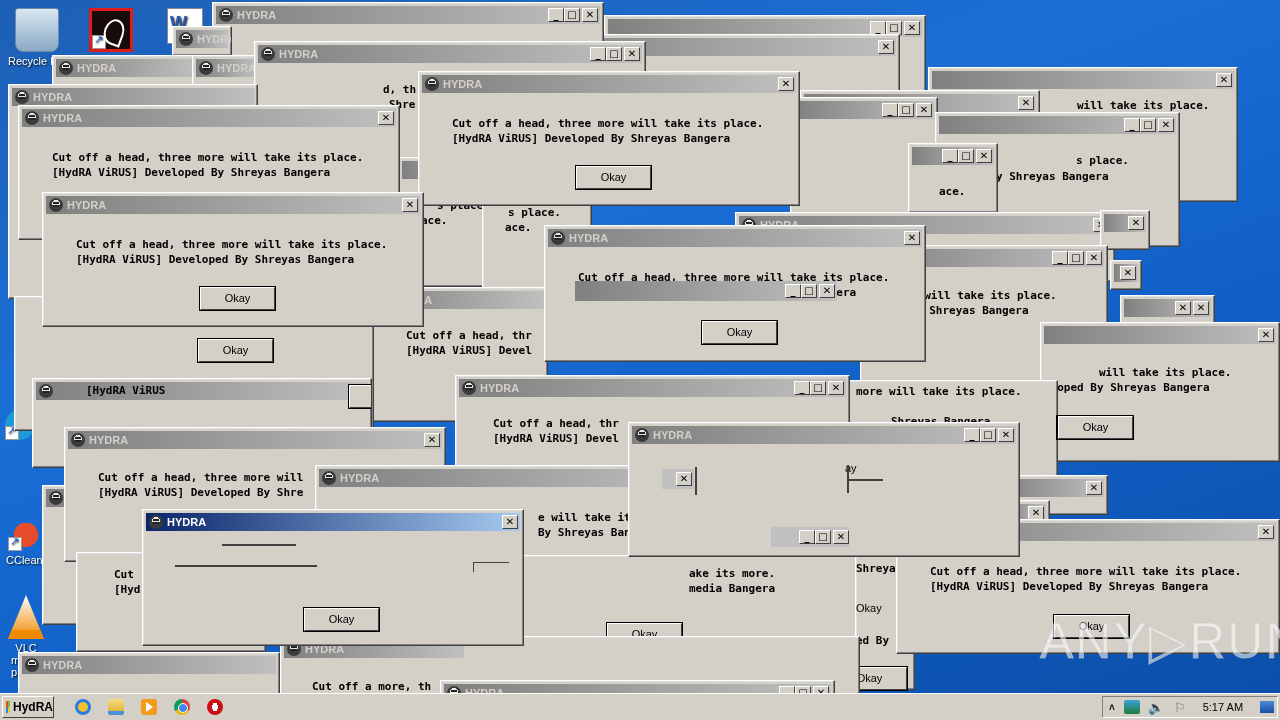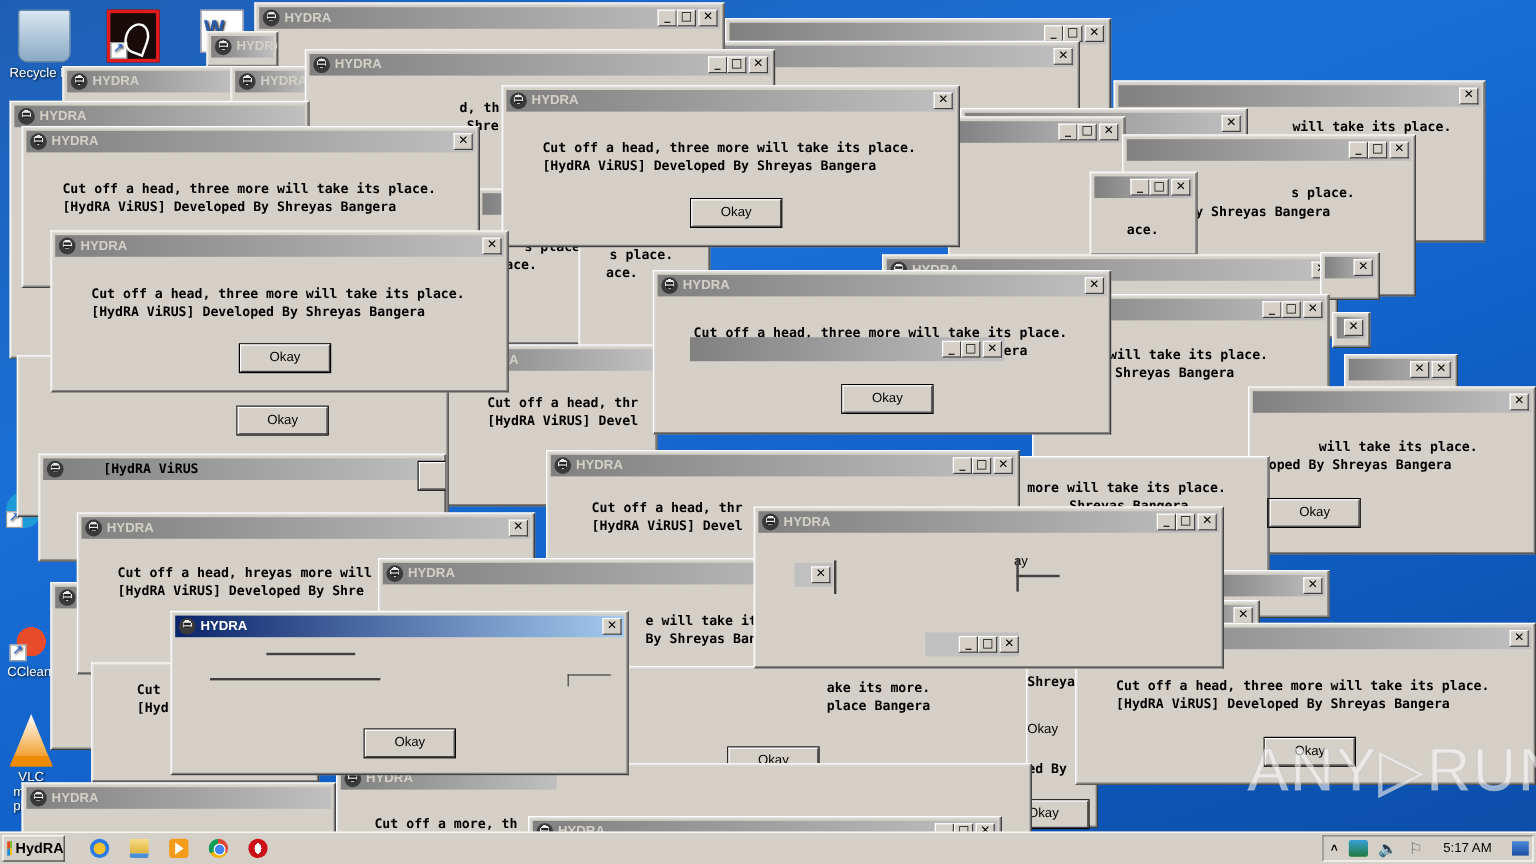--- a/index.html
+++ b/index.html
@@ -266,21 +266,21 @@
   <div class="tb">
     <div class="ctrls">
         <div class="cb close">✕</div>
       </div>
   </div>
   <div class="msg" style="left:58px;top:42px;">will take its place.</div>
   <div class="msg" style="left:3px;top:57px;">eloped By Shreyas Bangera</div>
 </div>
 
 <div class="win" style="left:800px;top:380px;width:258px;height:115px;">
-  <div class="msg" style="left:55px;top:18px;text-align:right;">more will take its place.</div>
+  <div class="msg" style="left:55px;top:3px;text-align:right;">more will take its place.</div>
   <div class="msg" style="left:90px;top:33px;">Shreyas Bangera</div>
   <div class="okay" style="left:256px;top:35px;">Okay</div>
 </div>
 <div class="okay" style="left:1058px;top:416px;">Okay</div>
 
 <div class="win" style="left:1000px;top:475px;width:108px;height:40px;">
   <div class="tb">
     <div class="ctrls">
         <div class="cb close">✕</div>
       </div>
@@ -406,42 +406,42 @@
 </div>
 
 <div class="win" style="left:64px;top:427px;width:382px;height:135px;">
   <div class="tb">
     <span class="skull"></span>
     <span class="title">HYDRA</span>
     <div class="ctrls">
         <div class="cb close">✕</div>
       </div>
   </div>
-  <div class="msg" style="left:33px;top:42px;">Cut off a head, hreyas more will</div>
+  <div class="msg" style="left:33px;top:42px;">Cut off a head, three more will</div>
   <div class="msg" style="left:33px;top:57px;">[HydRA ViRUS] Developed By Shre</div>
 </div>
 
 <div class="win" style="left:76px;top:552px;width:190px;height:100px;">
   <div class="msg" style="left:37px;top:14px;">Cut</div>
   <div class="msg" style="left:37px;top:29px;">[Hyd</div>
 </div>
 
 <div class="win" style="left:315px;top:465px;width:395px;height:200px;">
   <div class="tb">
     <span class="skull"></span>
     <span class="title">HYDRA</span>
   </div>
   <div class="msg" style="left:222px;top:44px;">e will take its place.</div>
   <div class="msg" style="left:222px;top:59px;">By Shreyas Bangera</div>
   <div class="okay" style="left:155px;top:94px;">Okay</div>
 </div>
 
 <div class="win" style="left:460px;top:555px;width:400px;height:110px;">
   <div class="msg" style="left:228px;top:10px;">ake its more.</div>
-  <div class="msg" style="left:228px;top:25px;">place Bangera</div>
+  <div class="msg" style="left:228px;top:25px;">media Bangera</div>
   <div class="okay" style="left:146px;top:67px;">Okay</div>
 </div>
 
 <div class="win" style="left:855px;top:555px;width:60px;height:135px;">
   <div class="msg" style="left:0px;top:5px;">Shreyas Bangera</div>
   <div class="msg" style="left:0px;top:45px;font-weight:normal;font-family:'Liberation Sans',sans-serif;">Okay</div>
   <div class="msg" style="left:0px;top:77px;">ed By</div>
 </div>
 <div class="okay" style="left:832px;top:667px;">Okay</div>
 

